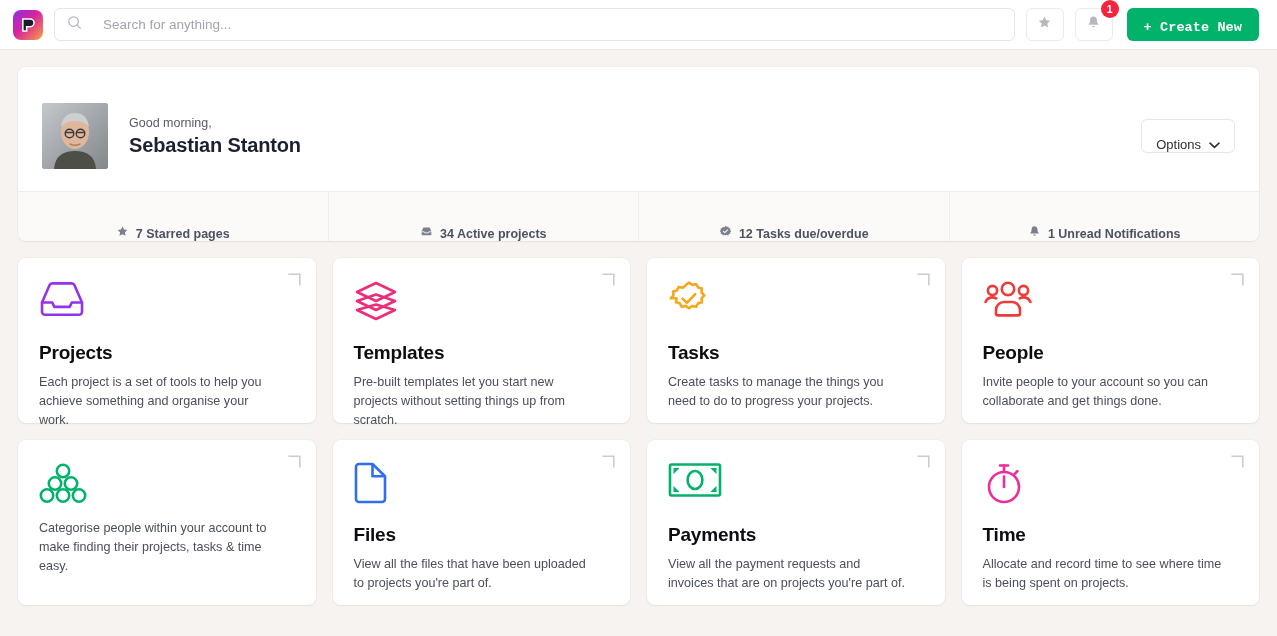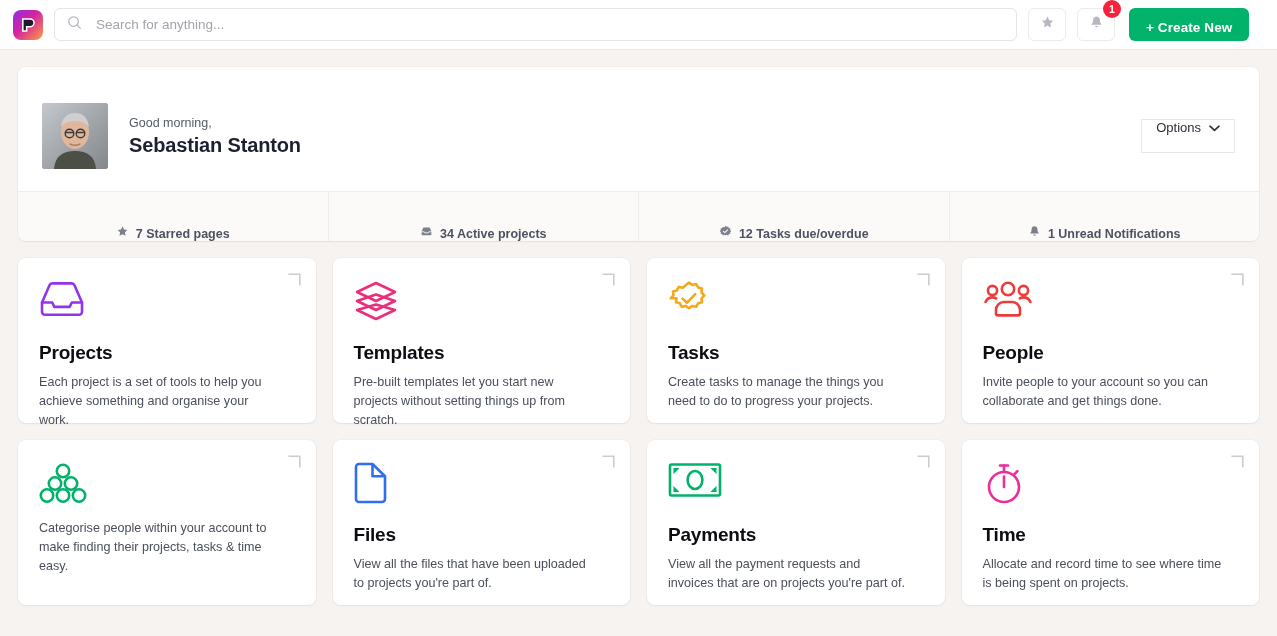--- a/index.html
+++ b/index.html
@@ -43,21 +43,21 @@
 
   .search-wrap {
     flex: 1;
     height: 33px;
     border: 1px solid #e6e4e6;
     border-radius: 6px;
     background: #fff;
     display: flex;
     align-items: center;
     padding: 0 12px;
-    gap: 14px;
+    gap: 21px;
     max-width: 963px;
   }
   .search-wrap svg { flex: none; }
   .search-input {
     border: none;
     outline: none;
     flex: 1;
     font-family: "Liberation Sans", sans-serif;
     font-size: 13.5px;
     color: #2b2f3a;
@@ -96,21 +96,21 @@
     padding: 0 3px;
   }
 
   .create-btn {
     height: 33px;
     padding: 12px 17px;
     border: none;
     border-radius: 6px;
     background: #00b26a;
     color: #fff;
-    font-family: Liberation Sans, sans-serif;
+    font-family: Liberation Mono, monospace;
     font-size: 13.5px;
     font-weight: bold;
     cursor: pointer;
     flex: none;
     margin-left: 3px;
     letter-spacing: .1px;
   }
 
   
   .page {
@@ -153,27 +153,27 @@
     font-weight: bold;
     color: #1c2030;
     letter-spacing: -.15px;
   }
 
   .options-btn {
     margin-left: auto;
     height: 34px;
     padding: 0 14px;
     border: 1px solid #e8e6e8;
-    border-radius: 0;
+    border-radius: 6px;
     background: #fff;
     font-family: "Liberation Sans", sans-serif;
     font-size: 13px;
     color: #2b2f3a;
     display: flex;
-    align-items: flex-start;
+    align-items: flex-end;
     gap: 8px;
     cursor: pointer;
   }
 
   
   .stats {
     display: flex;
     border-top: 1px solid #efece9;
     background: #fbfaf9;
     border-radius: 0 0 8px 8px;

